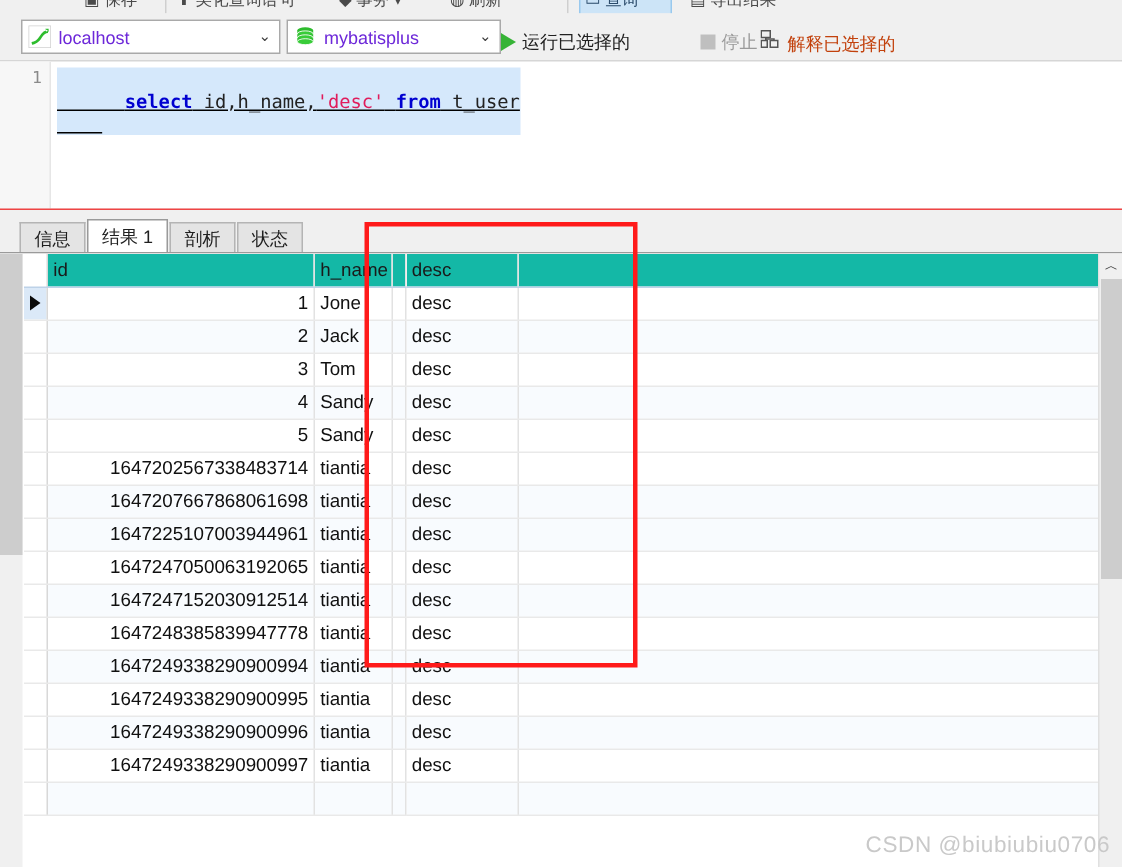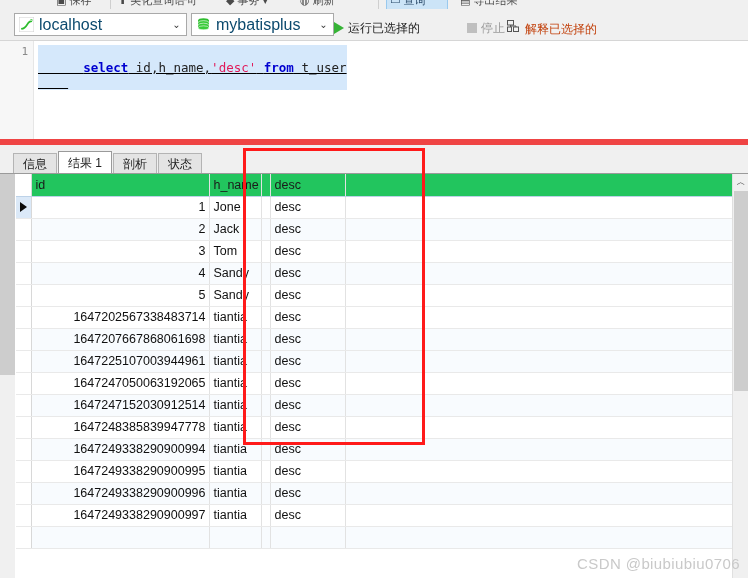--- a/index.html
+++ b/index.html
@@ -34,21 +34,21 @@
   .conbar {
     position: absolute; left: 0; top: 9px; width: 748px; height: 31px;
     background: #f0f0f0;
   }
   .combo {
     position: absolute; top: 4px; height: 23px;
     background: #ffffff; border: 1px solid #a9a9a9;
     display: flex; align-items: center; padding: 0 2px 0 4px;
   }
   .combo .label {
-    font-size: 16px; color: #0c4a6e; margin-left: 5px; flex: 1;
+    font-size: 12px; color: #6d28d9; margin-left: 5px; flex: 1;
     white-space: nowrap; overflow: hidden;
   }
   .combo .chev {
     width: 15px; text-align: center; color: #3a3a3a; font-size: 10px; line-height: 1;
   }
   #combo-host { left: 14px; width: 173px; }
   #combo-db   { left: 191px; width: 143px; }
 
   
   .ico-host {
@@ -92,21 +92,21 @@
     text-decoration: underline;
   }
   .kw  { color: #0000d0; font-weight: bold; }
   .id  { color: #222222; }
   .str { color: #e01b5b; }
   .tbl { color: #222222; }
 
   
   .resultpane {
     position: absolute; left: 0; top: 139px; width: 748px; height: 439px;
-    background: #f0f0f0; border-top: 6px solid #ef4444;
+    background: #f0f0f0; border-top: 1px solid #ef4444;
   }
   .tabs {
     position: absolute; left: 13px; top: 6px; height: 22px;
     display: flex; align-items: flex-end;
   }
   .tab {
     height: 20px; padding: 0 9px; font-size: 12px; color: #202020;
     background: #e4e4e4; border: 1px solid #b4b4b4; border-bottom: none;
     display: flex; align-items: center; margin-right: 1px;
     line-height: 18px;
@@ -154,21 +154,21 @@
     position: absolute; left: 16px; top: 0; width: 716px;
     border-collapse: collapse; table-layout: fixed;
     font-size: 12.5px; color: #101010;
   }
   .grid th, .grid td {
     height: 22px; padding: 0 4px; border-right: 1px solid #e2e2e2;
     border-bottom: 1px solid #e9e9e9; overflow: hidden; white-space: nowrap;
     font-weight: normal; text-align: left;
   }
   .grid th {
-    background: #22c55e; color: #1a1a1a; border-bottom: 1px solid #bdd2e8;
+    background: #14b8a6; color: #1a1a1a; border-bottom: 1px solid #bdd2e8;
     height: 22px;
   }
   .grid th.c-ind, .grid td.c-ind {
     background: #ffffff; border-right: 1px solid #d8d8d8; padding: 0;
   }
   .grid th.c-ind { background: #ffffff; }
   .c-ind  { width: 15px; }
   .c-id   { width: 178px; text-align: right; }
   .c-name { width: 52px; }
   .c-gap  { width: 5px; }

